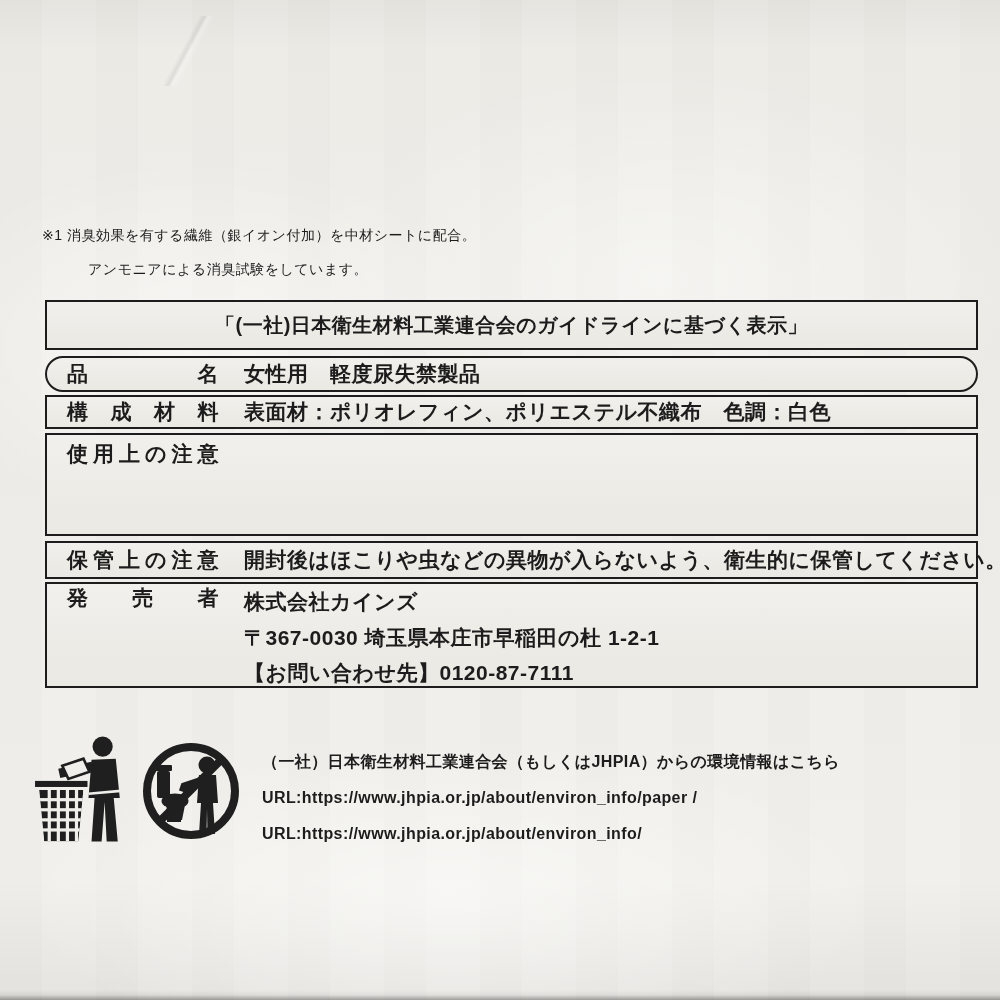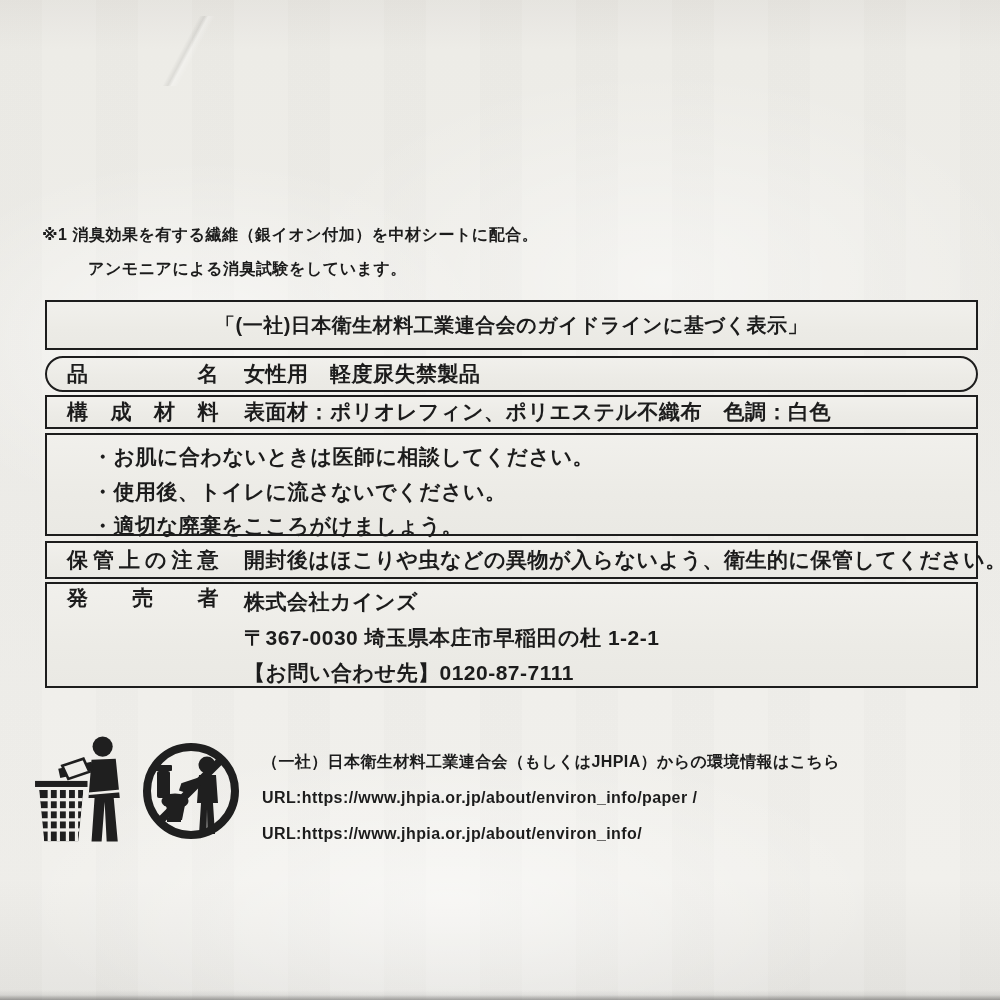--- a/index.html
+++ b/index.html
@@ -10,21 +10,21 @@
     background:
       radial-gradient(420px 260px at 20% 34%, rgba(255,255,255,.55), rgba(255,255,255,0) 70%),
       radial-gradient(520px 300px at 66% 28%, rgba(255,255,255,.45), rgba(255,255,255,0) 70%),
       radial-gradient(600px 220px at 45% 90%, rgba(255,255,255,.5), rgba(255,255,255,0) 72%),
       repeating-linear-gradient(90deg, rgba(0,0,0,.012) 0 42px, rgba(255,255,255,.02) 42px 96px),
       linear-gradient(180deg,#e6e4df 0%,#edece7 5%,#efeeea 50%,#f1f0ec 88%,#e6e5e1 99%,#c9c8c5 100%);
   }
   .crease{position:absolute;left:138px;top:16px;width:96px;height:70px;pointer-events:none;
     background:linear-gradient(118deg, rgba(0,0,0,0) 46%, rgba(0,0,0,.07) 50%, rgba(255,255,255,.25) 53%, rgba(0,0,0,0) 58%);}
   
-  .footnote{position:absolute;left:42px;top:218px;font-size:16px;font-weight:700;line-height:34px;letter-spacing:.5px;}
+  .footnote{position:absolute;left:42px;top:218px;font-size:14px;font-weight:400;line-height:34px;letter-spacing:.5px;}
   .footnote .l2{margin-left:46px;}
   
   .gtable{position:absolute;left:45px;top:300px;width:933px;}
   .trow{
     box-sizing:border-box;border:2.5px solid #1d1d1d;
     background:linear-gradient(180deg,#f1f0ec 0%,#ecebe6 60%,#eae9e4 100%);
     display:flex;align-items:center;padding-left:20px;
     font-size:21px;font-weight:700;letter-spacing:.5px;
   }
   .thead{height:50px;justify-content:center;padding-left:0;font-size:20px;}
@@ -65,25 +65,21 @@
     <span class="val">女性用　軽度尿失禁製品</span>
   </div>
 
 
   <div class="trow r-mat">
     <span class="lbl">構成材料</span>
     <span class="val">表面材：ポリオレフィン、ポリエステル不織布　色調：白色</span>
   </div>
 
   <div class="trow r-usage">
-    <div class="vals">
-      <div>・お肌に合わないときは医師に相談してください。</div>
-      <div>・使用後、トイレに流さないでください。</div>
-      <div>・適切な廃棄をこころがけましょう。</div>
-    </div>
+    <span class="lbl">使用上の注意</span>
   </div>
 
   <div class="trow r-storage">
     <span class="lbl">保管上の注意</span>
     <span class="val">開封後はほこりや虫などの異物が入らないよう、衛生的に保管してください。</span>
   </div>
 
   <div class="trow r-seller">
     <span class="lbl">発売者</span>
     <div class="vals">

